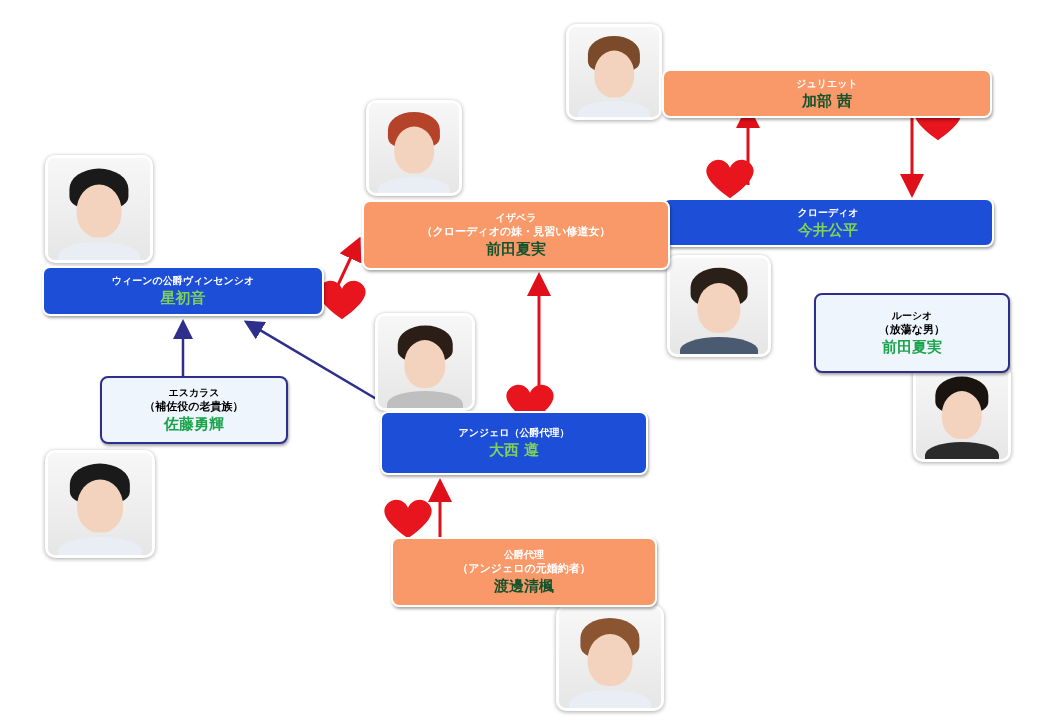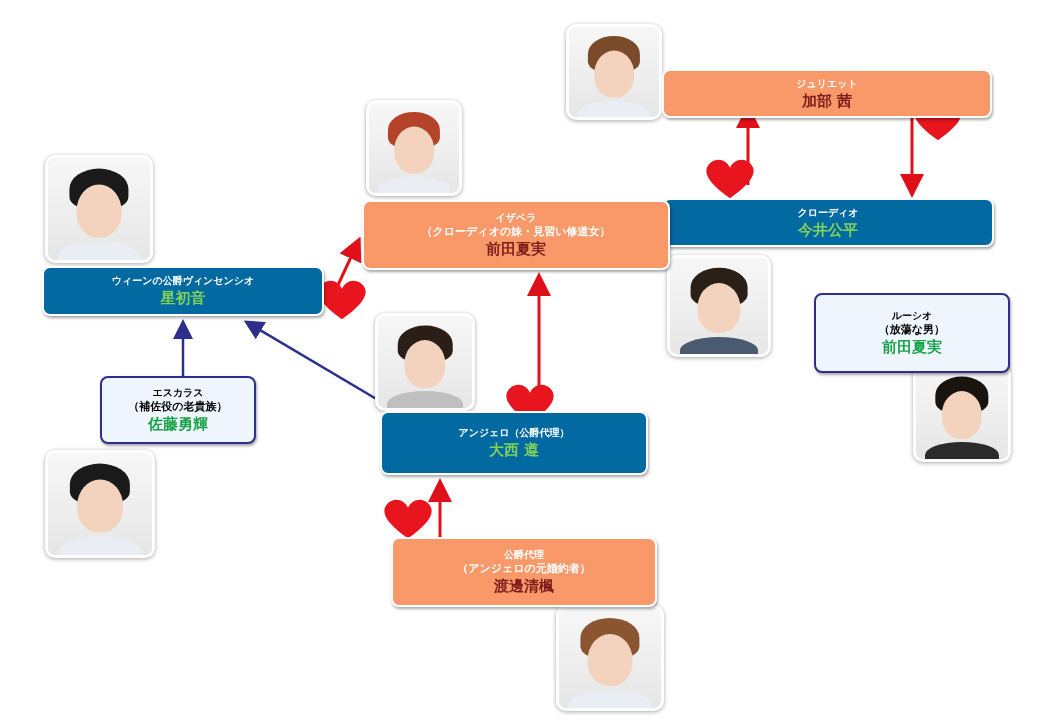--- a/index.html
+++ b/index.html
@@ -1,28 +1,28 @@
 <!DOCTYPE html>
 <html><head>
 <meta charset="utf-8">
 <style>
   html, body { margin:0; padding:0; }
   body { width:1040px; height:720px; background:#ffffff; position:relative; overflow:hidden;
          font-family:"DejaVu Sans", sans-serif; }
   .box { position:absolute; border-radius:8px; box-sizing:border-box; text-align:center;
          border:2px solid #ffffff; box-shadow:1px 2px 3px rgba(0,0,0,0.35); display:flex;
          flex-direction:column; justify-content:center; align-items:center; }
-  .box.navy { background:#0369a1; color:#ffffff; }
+  .box.navy { background:#1d4ed8; color:#ffffff; }
   .box.orange { background:#f9996a; color:#ffffff; }
   .box.light { background:#eef5fc; color:#000; border:2px solid #2e2f8c; }
   .role { font-size:10px; font-weight:bold; line-height:14px; }
   .sub { font-size:11px; font-weight:bold; line-height:14px; }
   .actor { font-size:15px; font-weight:bold; line-height:20px; }
   .navy .actor { color:#7fd15a; }
-  .orange .actor { color:#7f1d1d; }
+  .orange .actor { color:#14532d; }
   .light .actor { color:#1aa34a; }
   .photo { position:absolute; border-radius:10px; background:#f2f2f2; overflow:hidden;
            box-shadow:0 1px 4px rgba(0,0,0,0.35); border:3px solid #fff; box-sizing:border-box; }
   .photo .bg { position:absolute; inset:0; background:linear-gradient(#f7f7f7,#e6e6e6); }
   .photo .face { position:absolute; left:50%; top:52%; width:44%; height:52%; transform:translate(-50%,-50%);
                  border-radius:50% 50% 46% 46%; background:#f3d3bd; }
   .photo .hair { position:absolute; left:50%; top:30%; width:58%; height:40%; transform:translate(-50%,-50%);
                  border-radius:50% 50% 30% 30%; }
   .photo .shirt { position:absolute; left:10%; right:10%; bottom:-10%; height:28%; border-radius:50% 50% 0 0; background:#e9eef5; }
   svg.links { position:absolute; left:0; top:0; }
@@ -125,21 +125,21 @@
   <div class="role">ウィーンの公爵ヴィンセンシオ</div>
   <div class="actor">星初音</div>
 </div>
 
 <div class="box light" style="left:814px;top:293px;width:196px;height:80px;">
   <div class="role">ルーシオ</div>
   <div class="sub">（放蕩な男）</div>
   <div class="actor">前田夏実</div>
 </div>
 
-<div class="box light" style="left:100px;top:376px;width:156px;height:68px;">
+<div class="box light" style="left:100px;top:376px;width:188px;height:68px;">
   <div class="role">エスカラス</div>
   <div class="sub">（補佐役の老貴族）</div>
   <div class="actor">佐藤勇輝</div>
 </div>
 
 <div class="box navy" style="left:380px;top:411px;width:268px;height:64px;">
   <div class="role">アンジェロ（公爵代理）</div>
   <div class="actor">大西 遵</div>
 </div>
 

